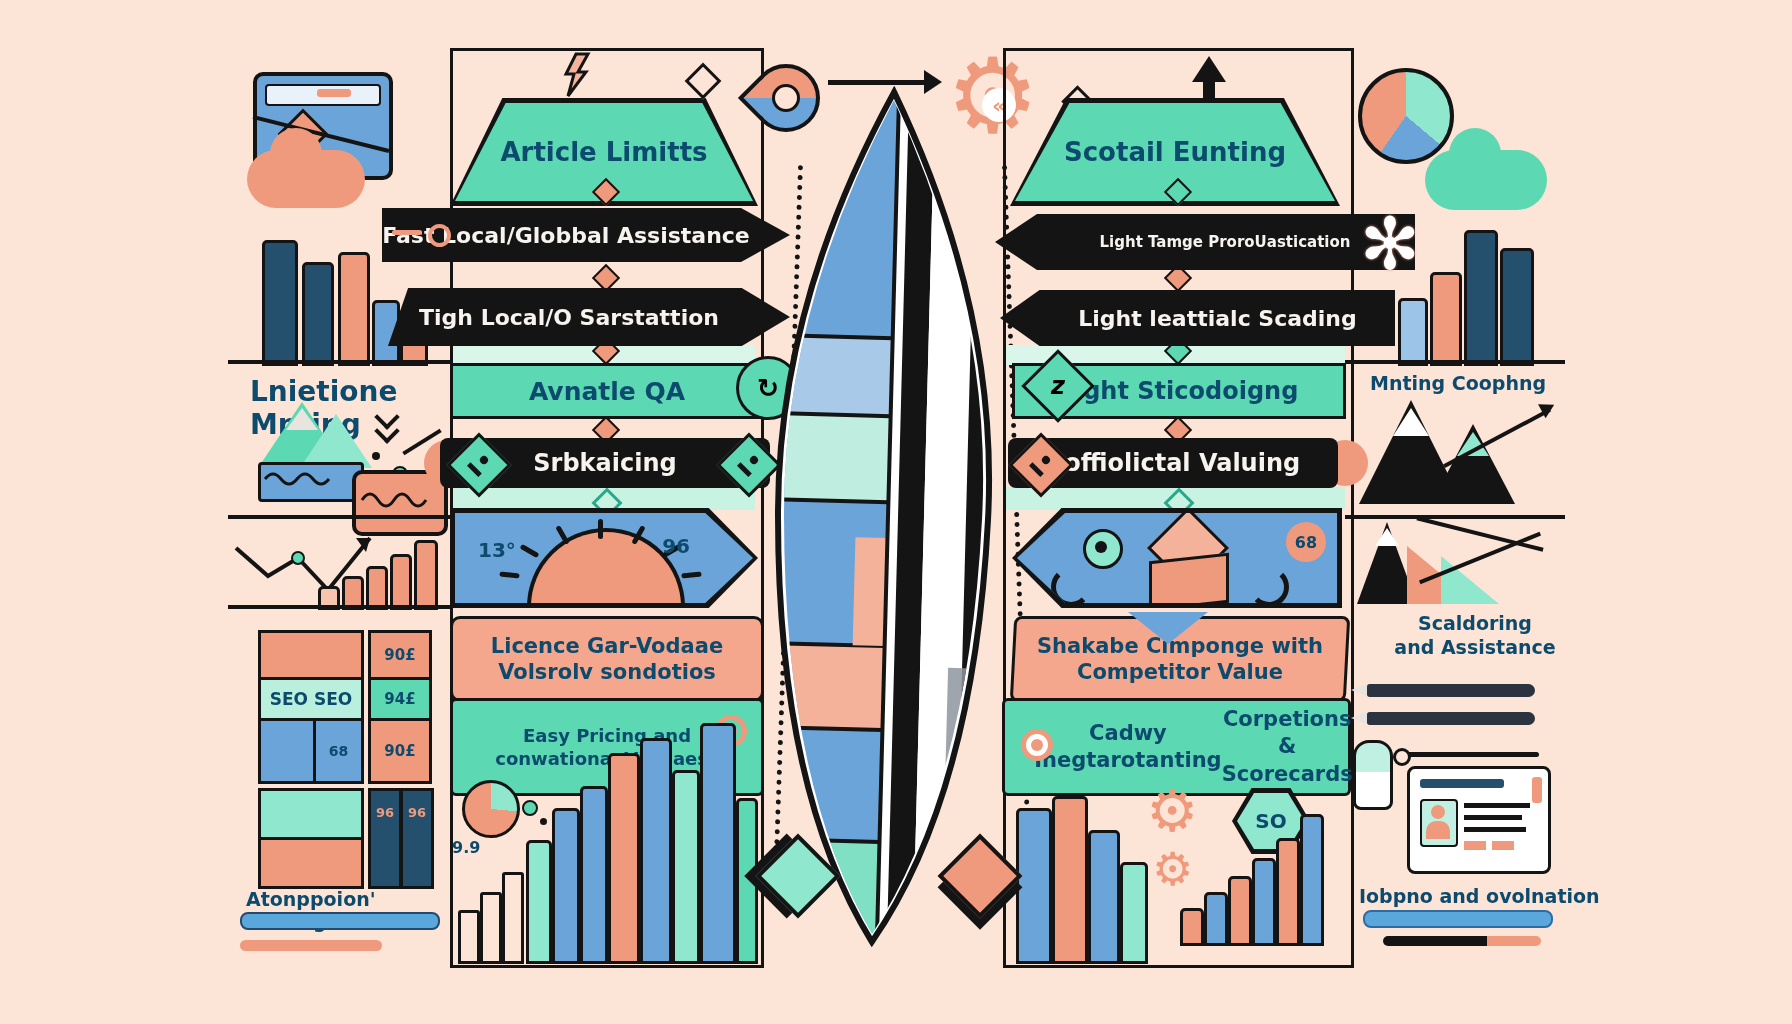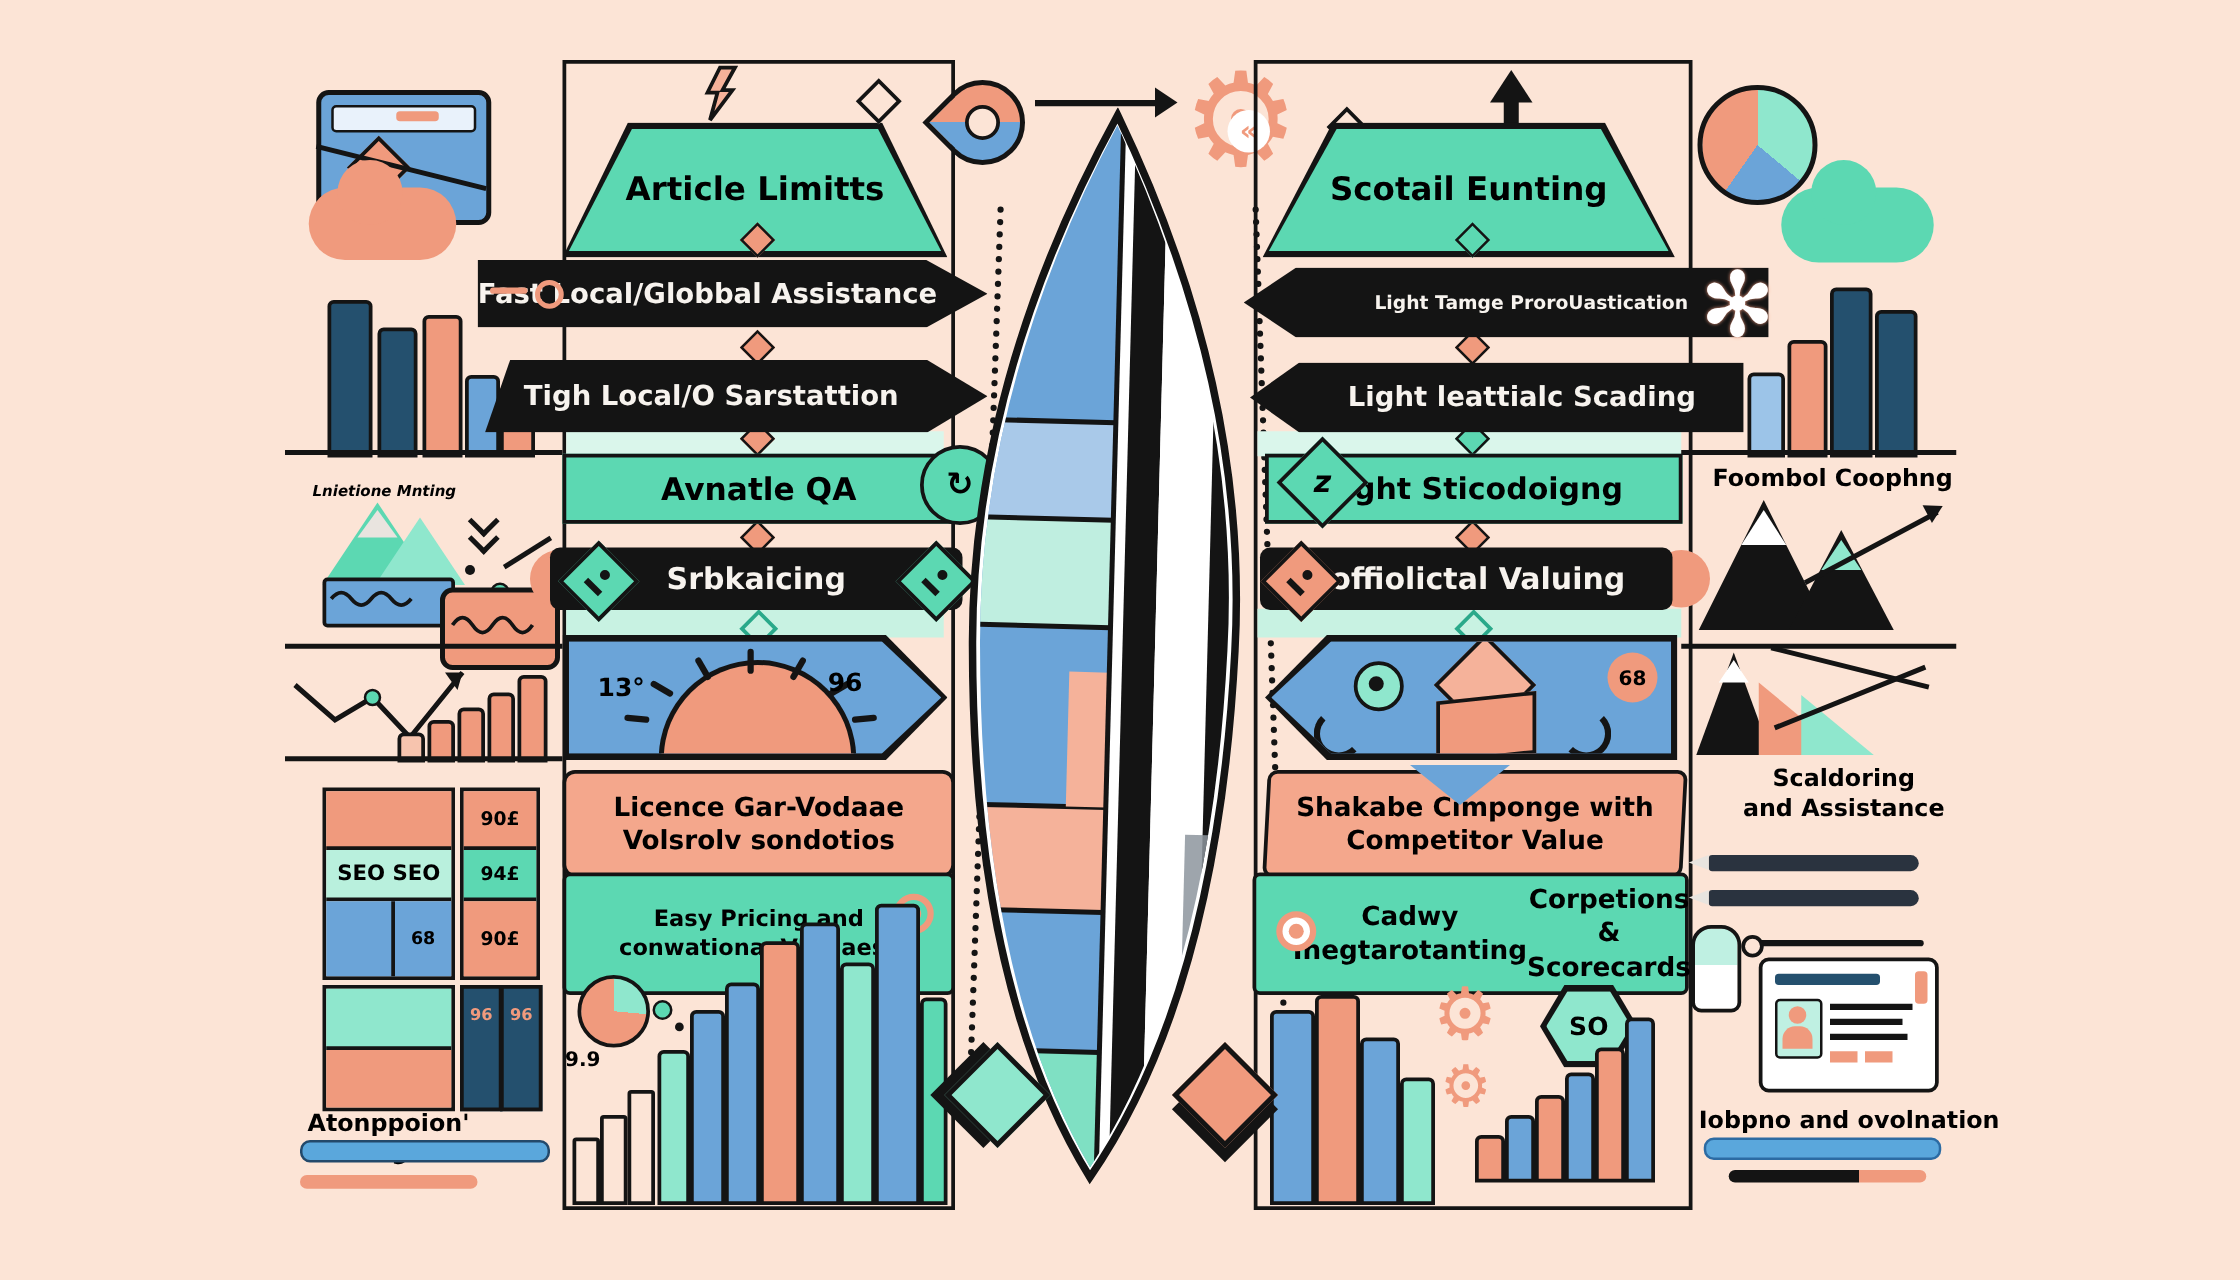--- a/index.html
+++ b/index.html
@@ -1,18 +1,18 @@
 <!DOCTYPE html>
 <html><head>
 <meta charset="utf-8">
 <style>
   html,body{margin:0;padding:0;background:#fce4d6;font-family:"DejaVu Sans",sans-serif;}
   #canvas{position:relative;width:1792px;height:1024px;background:#fce4d6;overflow:hidden;}
   .abs{position:absolute;}
-  .lbl{font-weight:bold;color:#000000;}
+  .lbl{font-weight:bold;color:#0c4a6e;}
   .ctr{display:flex;align-items:center;justify-content:center;text-align:center;}
   .shape{position:absolute;inset:0;}
   .shape.in{inset:5px;}
   .frame{border:3px solid #141414;}
   .hline{position:absolute;height:4px;background:#141414;}
   .bar{position:absolute;border:3px solid #141414;border-radius:5px 5px 0 0;}
   .diam{position:absolute;transform:rotate(45deg);}
   .diam.sm{width:16px;height:16px;}
   .coralfill{background:#f09a7d;}
   .mintfill{background:#5cd8b2;}
@@ -42,21 +42,21 @@
     </div>
     <div class="abs" style="left:247px;top:150px;width:118px;height:58px;background:#f09a7d;border-radius:30px;"></div>
     <div class="abs" style="left:270px;top:128px;width:52px;height:52px;background:#f09a7d;border-radius:50%;"></div>
 
     <div class="bar" style="left:262px;top:240px;width:30px;height:120px;background:#24506e;"></div>
     <div class="bar" style="left:302px;top:262px;width:26px;height:98px;background:#24506e;"></div>
     <div class="bar" style="left:338px;top:252px;width:26px;height:108px;background:#f09a7d;"></div>
     <div class="bar" style="left:372px;top:300px;width:22px;height:60px;background:#6ba4d8;"></div>
     <div class="bar" style="left:400px;top:308px;width:22px;height:52px;background:#f09a7d;"></div>
     <div class="hline" style="left:228px;top:360px;width:222px;"></div>
-    <div class="abs lbl" style="left:250px;top:386px;font-size:12px;font-style:italic;">Lnietione Mnting</div>
+    <div class="abs lbl" style="left:250px;top:375px;font-size:28px;">Lnietione Mnting</div>
 
     <div class="abs" style="left:258px;top:402px;border-left:44px solid transparent;border-right:44px solid transparent;border-bottom:66px solid #5cd8b2;"></div>
     <div class="abs" style="left:300px;top:414px;border-left:36px solid transparent;border-right:36px solid transparent;border-bottom:54px solid #8fe7cd;"></div>
     <div class="abs" style="left:286px;top:408px;border-left:16px solid transparent;border-right:16px solid transparent;border-bottom:22px solid #e9e4df;"></div>
     <div class="abs" style="left:258px;top:462px;width:100px;height:34px;background:#6ba4d8;border:3px solid #141414;border-radius:4px;">
       <svg width="94" height="28" viewBox="0 0 94 28">
           <path d="M4 14 q8 -10 16 0 q8 10 16 0 q8 -10 16 0 q8 10 16 0" fill="none" stroke="#141414" stroke-width="3"></path>
         </svg>
     </div>
     <div class="abs" style="left:378px;top:408px;">
@@ -369,21 +369,21 @@
   <div class="abs" style="left:1345px;top:0;width:447px;height:1024px;">
     <div class="abs" style="left:13px;top:68px;width:88px;height:88px;border:4px solid #141414;border-radius:50%;background:conic-gradient(#8fe7cd 0 130deg,#6ba4d8 130deg 215deg,#f09a7d 215deg 360deg);"></div>
     <div class="abs" style="left:80px;top:150px;width:122px;height:60px;background:#5cd8b2;border-radius:30px;"></div>
     <div class="abs" style="left:104px;top:128px;width:52px;height:52px;background:#5cd8b2;border-radius:50%;"></div>
 
     <div class="bar" style="left:53px;top:298px;width:24px;height:62px;background:#9cc4e8;"></div>
     <div class="bar" style="left:85px;top:272px;width:26px;height:88px;background:#f09a7d;"></div>
     <div class="bar" style="left:119px;top:230px;width:28px;height:130px;background:#24506e;"></div>
     <div class="bar" style="left:155px;top:248px;width:28px;height:112px;background:#24506e;"></div>
     <div class="hline" style="left:0;top:360px;width:220px;"></div>
-    <div class="abs lbl" style="left:25px;top:372px;font-size:19px;">Foombol Coophng</div>
+    <div class="abs lbl" style="left:25px;top:372px;font-size:19px;">Mnting Coophng</div>
 
     <div class="abs" style="left:14px;top:400px;border-left:52px solid transparent;border-right:52px solid transparent;border-bottom:104px solid #141414;"></div>
     <div class="abs" style="left:48px;top:408px;border-left:18px solid transparent;border-right:18px solid transparent;border-bottom:28px solid #ffffff;"></div>
     <div class="abs" style="left:86px;top:424px;border-left:42px solid transparent;border-right:42px solid transparent;border-bottom:80px solid #141414;"></div>
     <div class="abs" style="left:112px;top:432px;border-left:16px solid transparent;border-right:16px solid transparent;border-bottom:24px solid #8fe7cd;"></div>
     <div class="abs" style="left:92px;top:436px;width:120px;height:4px;background:#141414;transform:rotate(-28deg);"></div>
     <div class="abs" style="left:196px;top:400px;border-top:8px solid transparent;border-bottom:8px solid transparent;border-left:14px solid #141414;transform:rotate(-28deg);"></div>
     <div class="hline" style="left:0;top:515px;width:220px;"></div>
 
     <div class="abs" style="left:12px;top:522px;border-left:30px solid transparent;border-right:30px solid transparent;border-bottom:82px solid #141414;"></div>

